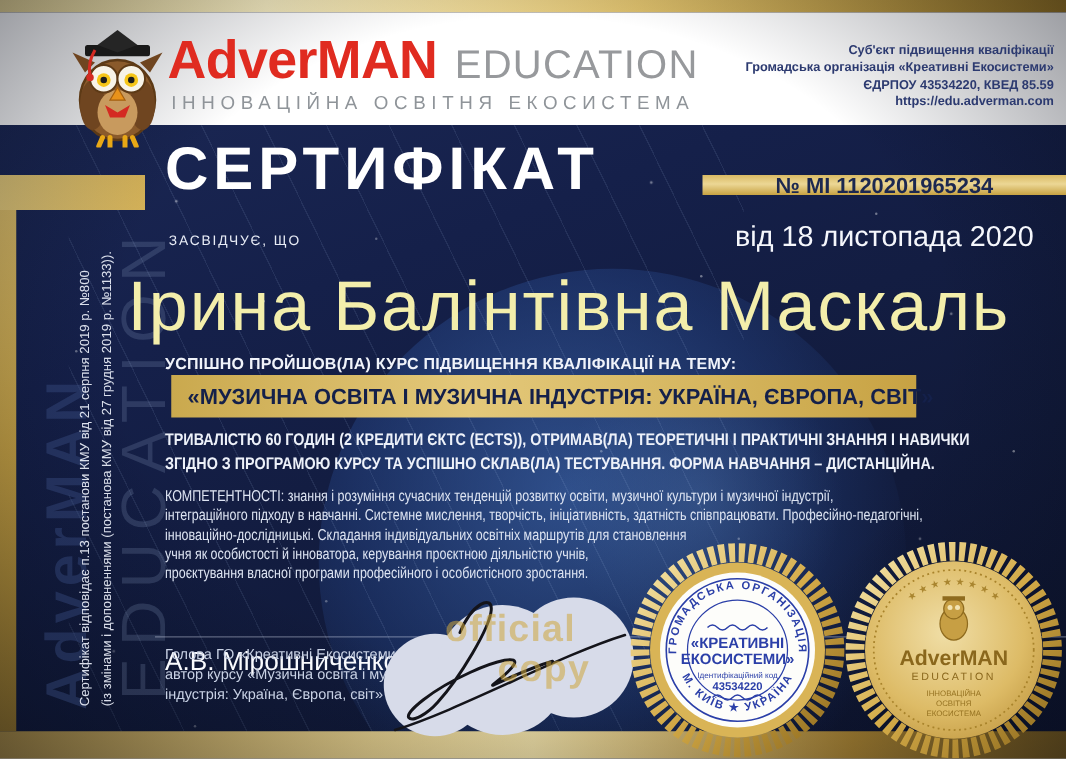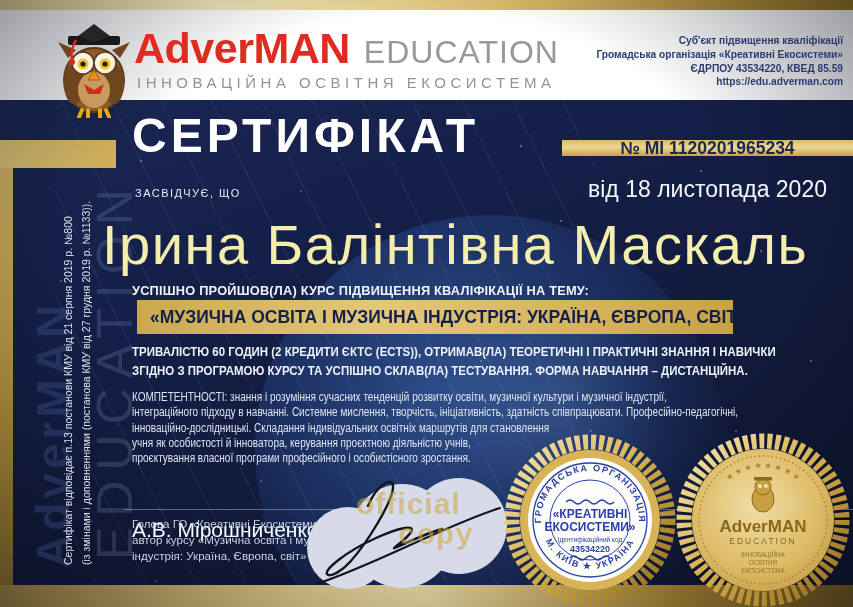--- a/index.html
+++ b/index.html
@@ -55,21 +55,21 @@
   .course-band span{font-size:17.5px;font-weight:bold;color:#14204a;white-space:nowrap;}
   .details{position:absolute;left:132px;top:343px;font-size:13.5px;font-weight:bold;color:#edf1f9;line-height:18.5px;
         transform:scaleX(.85);transform-origin:0 0;white-space:nowrap;z-index:2;}
   .comps{position:absolute;left:132px;top:390px;font-size:12.5px;color:#dde4f2;line-height:15.3px;
         transform:scaleX(.8);transform-origin:0 0;white-space:nowrap;z-index:2;}
   .sig-line{position:absolute;left:124px;top:509px;width:729px;height:1px;background:rgba(220,228,245,.38);z-index:1;}
   .signer-name{position:absolute;left:132px;top:485px;font-size:21px;color:#fafbfe;z-index:2;margin-top:33px;}
   .signer-role{position:absolute;left:132px;top:516px;font-size:11.6px;color:#c8d1e4;line-height:15.8px;z-index:2;}
   .sig-cloud{position:absolute;left:298px;top:462px;z-index:2;}
   .wm1{position:absolute;left:356px;top:487px;font-size:30px;font-weight:bold;color:rgba(205,165,60,.55);letter-spacing:1px;z-index:3;}
-  .wm2{position:absolute;left:398px;top:519px;font-size:30px;font-weight:bold;color:rgba(205,165,60,.55);letter-spacing:1px;z-index:3;font-family:Liberation Mono, monospace;}
+  .wm2{position:absolute;left:398px;top:519px;font-size:30px;font-weight:bold;color:rgba(205,165,60,.55);letter-spacing:1px;z-index:3;}
   .seal{position:absolute;z-index:2;}
   
   .vtext{position:absolute;transform-origin:0 0;transform:rotate(-90deg);white-space:nowrap;z-index:2;}
   .compliance{font-size:10.5px;color:rgba(235,240,250,.92);}
   .wm-brand{font-size:46px;font-weight:bold;color:rgba(62,85,140,.38);letter-spacing:4px;z-index:1;}
   .wm-edu{font-size:50px;color:rgba(150,168,205,.20);letter-spacing:10px;z-index:1;}
 </style>
 </head>
 <body>
 

